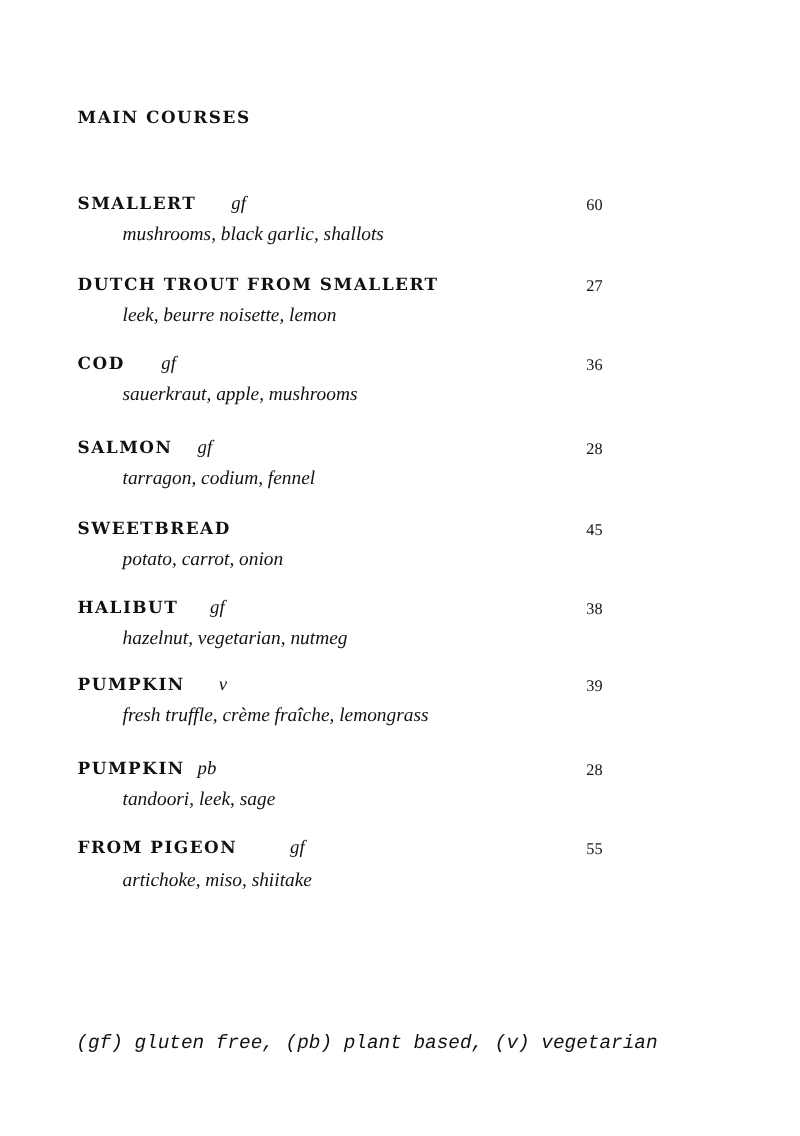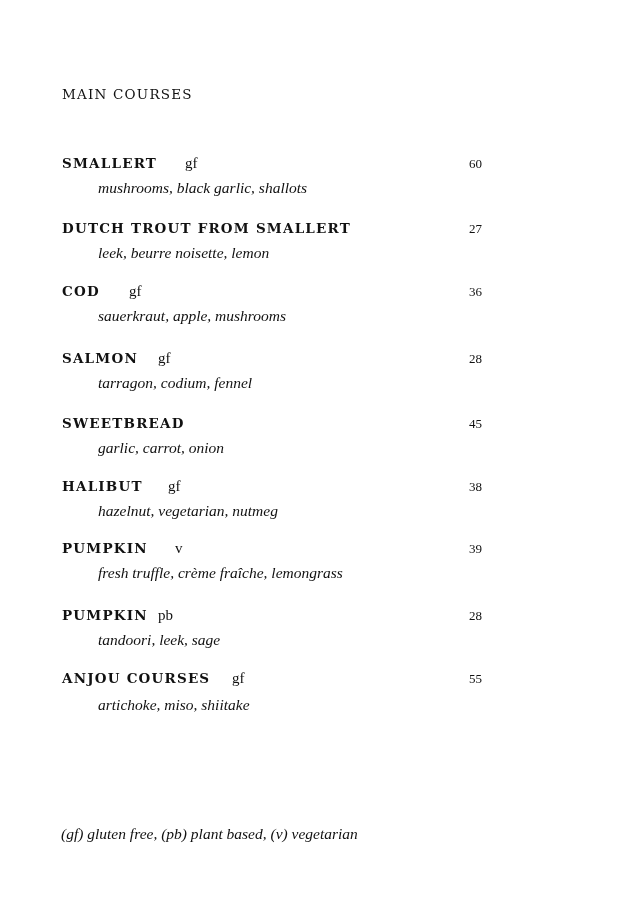--- a/index.html
+++ b/index.html
@@ -3,47 +3,47 @@
   <meta charset="utf-8">
   <style>
     html, body { margin: 0; padding: 0; background: #ffffff; }
     body {
       width: 640px; height: 909px; position: relative; overflow: hidden;
       font-family: "DejaVu Serif", "Liberation Serif", serif;
       color: #111111;
     }
     .section-title {
       position: absolute; left: 62px; top: 86px;
-      font-family: "DejaVu Serif", serif; font-weight: normal;
+      font-family: "DejaVu Serif", serif; font-weight: bold;
       font-size: 13.5px; letter-spacing: 1.2px;
     }
     .dish { position: absolute; left: 62px; width: 430px; }
     .dish-name {
       position: absolute; left: 0; top: 0;
       font-family: "DejaVu Serif", serif; font-weight: bold;
       font-size: 13.5px; letter-spacing: 1.2px; white-space: nowrap;
     }
     .dish-tag {
       position: absolute; top: 0;
-      font-family: "Liberation Serif", serif; 
+      font-family: "Liberation Serif", serif; font-style: italic;
       font-size: 15px; white-space: nowrap;
     }
     .dish-price {
       position: absolute; left: 407px; top: 1px;
       font-family: "Liberation Serif", serif; 
       font-size: 13px; white-space: nowrap;
     }
     .dish-desc {
       position: absolute; left: 0; top: 24px;
       font-family: "Liberation Serif", serif; font-style: italic;
       font-size: 15.5px; white-space: nowrap; margin-left: 36px;
     }
     .footnote {
       position: absolute; left: 61px; top: 825px;
-      font-family: Liberation Serif, serif; font-style: italic;
+      font-family: Liberation Mono, monospace; font-style: italic;
       font-size: 15.5px; white-space: nowrap;
     }
   </style>
 </head>
 <body>
 
 <div class="section-title">MAIN COURSES</div>
 
 <div class="dish" style="top:155px;">
   <span class="dish-name">SMALLERT</span>
@@ -70,21 +70,21 @@
   <span class="dish-name">SALMON</span>
   <span class="dish-tag" style="left:96px;">gf</span>
   <span class="dish-price">28</span>
   <span class="dish-desc">tarragon, codium, fennel</span>
 </div>
 
 <div class="dish" style="top:415px;">
   <span class="dish-name">SWEETBREAD</span>
   <span class="dish-tag" style="left:130px;"></span>
   <span class="dish-price">45</span>
-  <span class="dish-desc">garlic, carrot, onion</span>
+  <span class="dish-desc">potato, carrot, onion</span>
 </div>
 
 <div class="dish" style="top:478px;">
   <span class="dish-name">HALIBUT</span>
   <span class="dish-tag" style="left:106px;">gf</span>
   <span class="dish-price">38</span>
   <span class="dish-desc">hazelnut, vegetarian, nutmeg</span>
 </div>
 
 <div class="dish" style="top:540px;">
@@ -95,19 +95,19 @@
 </div>
 
 <div class="dish" style="top:607px;">
   <span class="dish-name">PUMPKIN</span>
   <span class="dish-tag" style="left:96px;">pb</span>
   <span class="dish-price">28</span>
   <span class="dish-desc">tandoori, leek, sage</span>
 </div>
 
 <div class="dish" style="top:670px;">
-  <span class="dish-name">ANJOU COURSES</span>
+  <span class="dish-name">FROM PIGEON</span>
   <span class="dish-tag" style="left:170px;">gf</span>
   <span class="dish-price">55</span>
   <span class="dish-desc" style="top:26px;">artichoke, miso, shiitake</span>
 </div>
 
 <div class="footnote">(gf) gluten free, (pb) plant based, (v) vegetarian</div>
 
 </body></html>

